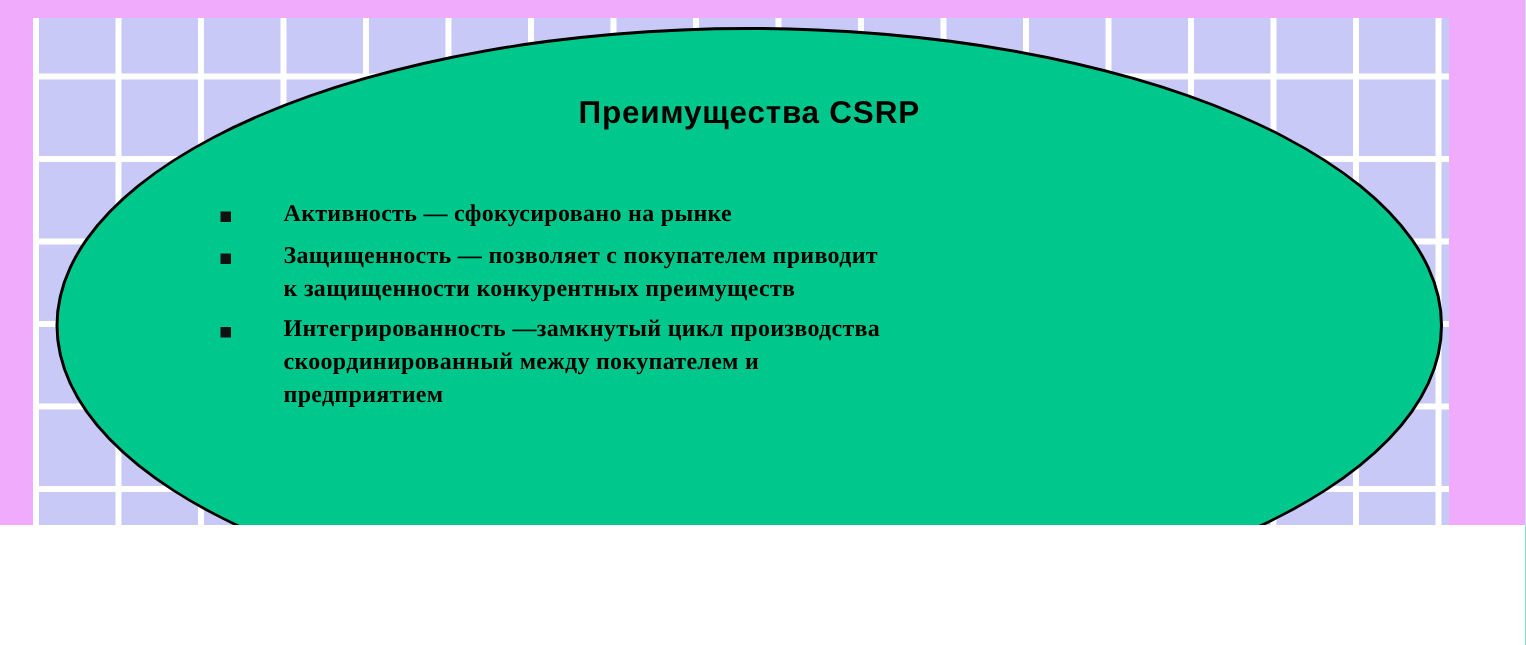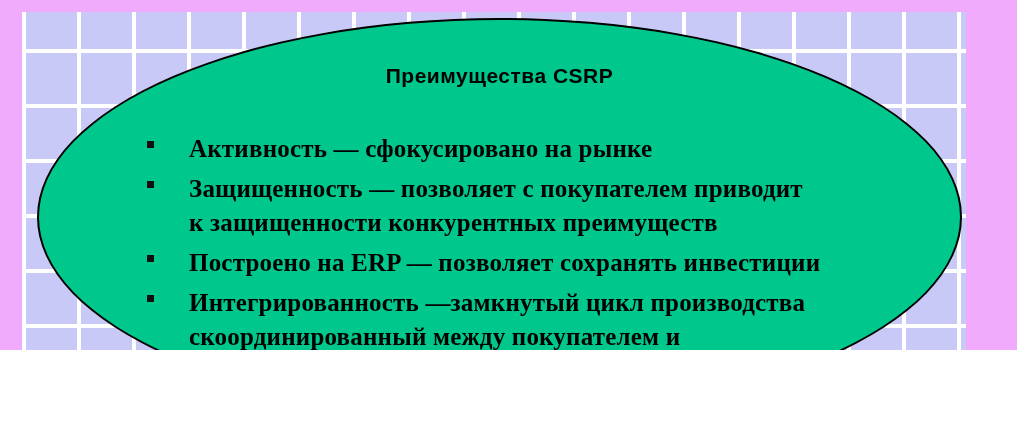--- a/index.html
+++ b/index.html
@@ -68,21 +68,21 @@
     width: 800px;
     list-style: none;
     margin: 0;
     padding: 0;
   }
   .bullet-item {
     position: relative;
     padding-left: 42px;
     margin-bottom: 6px;
     font-family: "Liberation Serif", "DejaVu Serif", serif;
-    font-size: 25px;
+    font-size: 16px;
     font-weight: bold;
     line-height: 1.36;
     color: #000000;
     letter-spacing: 0.2px;
   }
   .bullet-marker {
     position: absolute;
     left: 0px;
     top: 9px;
     width: 7px;
@@ -112,24 +112,20 @@
           <span class="bullet-marker"></span>
           <span class="bullet-text">Активность — сфокусировано на рынке</span>
         </li>
 
         <li class="bullet-item">
           <span class="bullet-marker"></span>
           <span class="bullet-text">Защищенность — позволяет с покупателем приводит
 к защищенности конкурентных преимуществ</span>
         </li>
 
-        <li class="bullet-item">
-          <span class="bullet-marker"></span>
-          <span class="bullet-text">Построено на ERP — позволяет сохранять инвестиции</span>
-        </li>
 
         <li class="bullet-item">
           <span class="bullet-marker"></span>
           <span class="bullet-text">Интегрированность —замкнутый цикл производства
 скоординированный между покупателем и
 предприятием</span>
         </li>
 
       </ul>
     </div>

